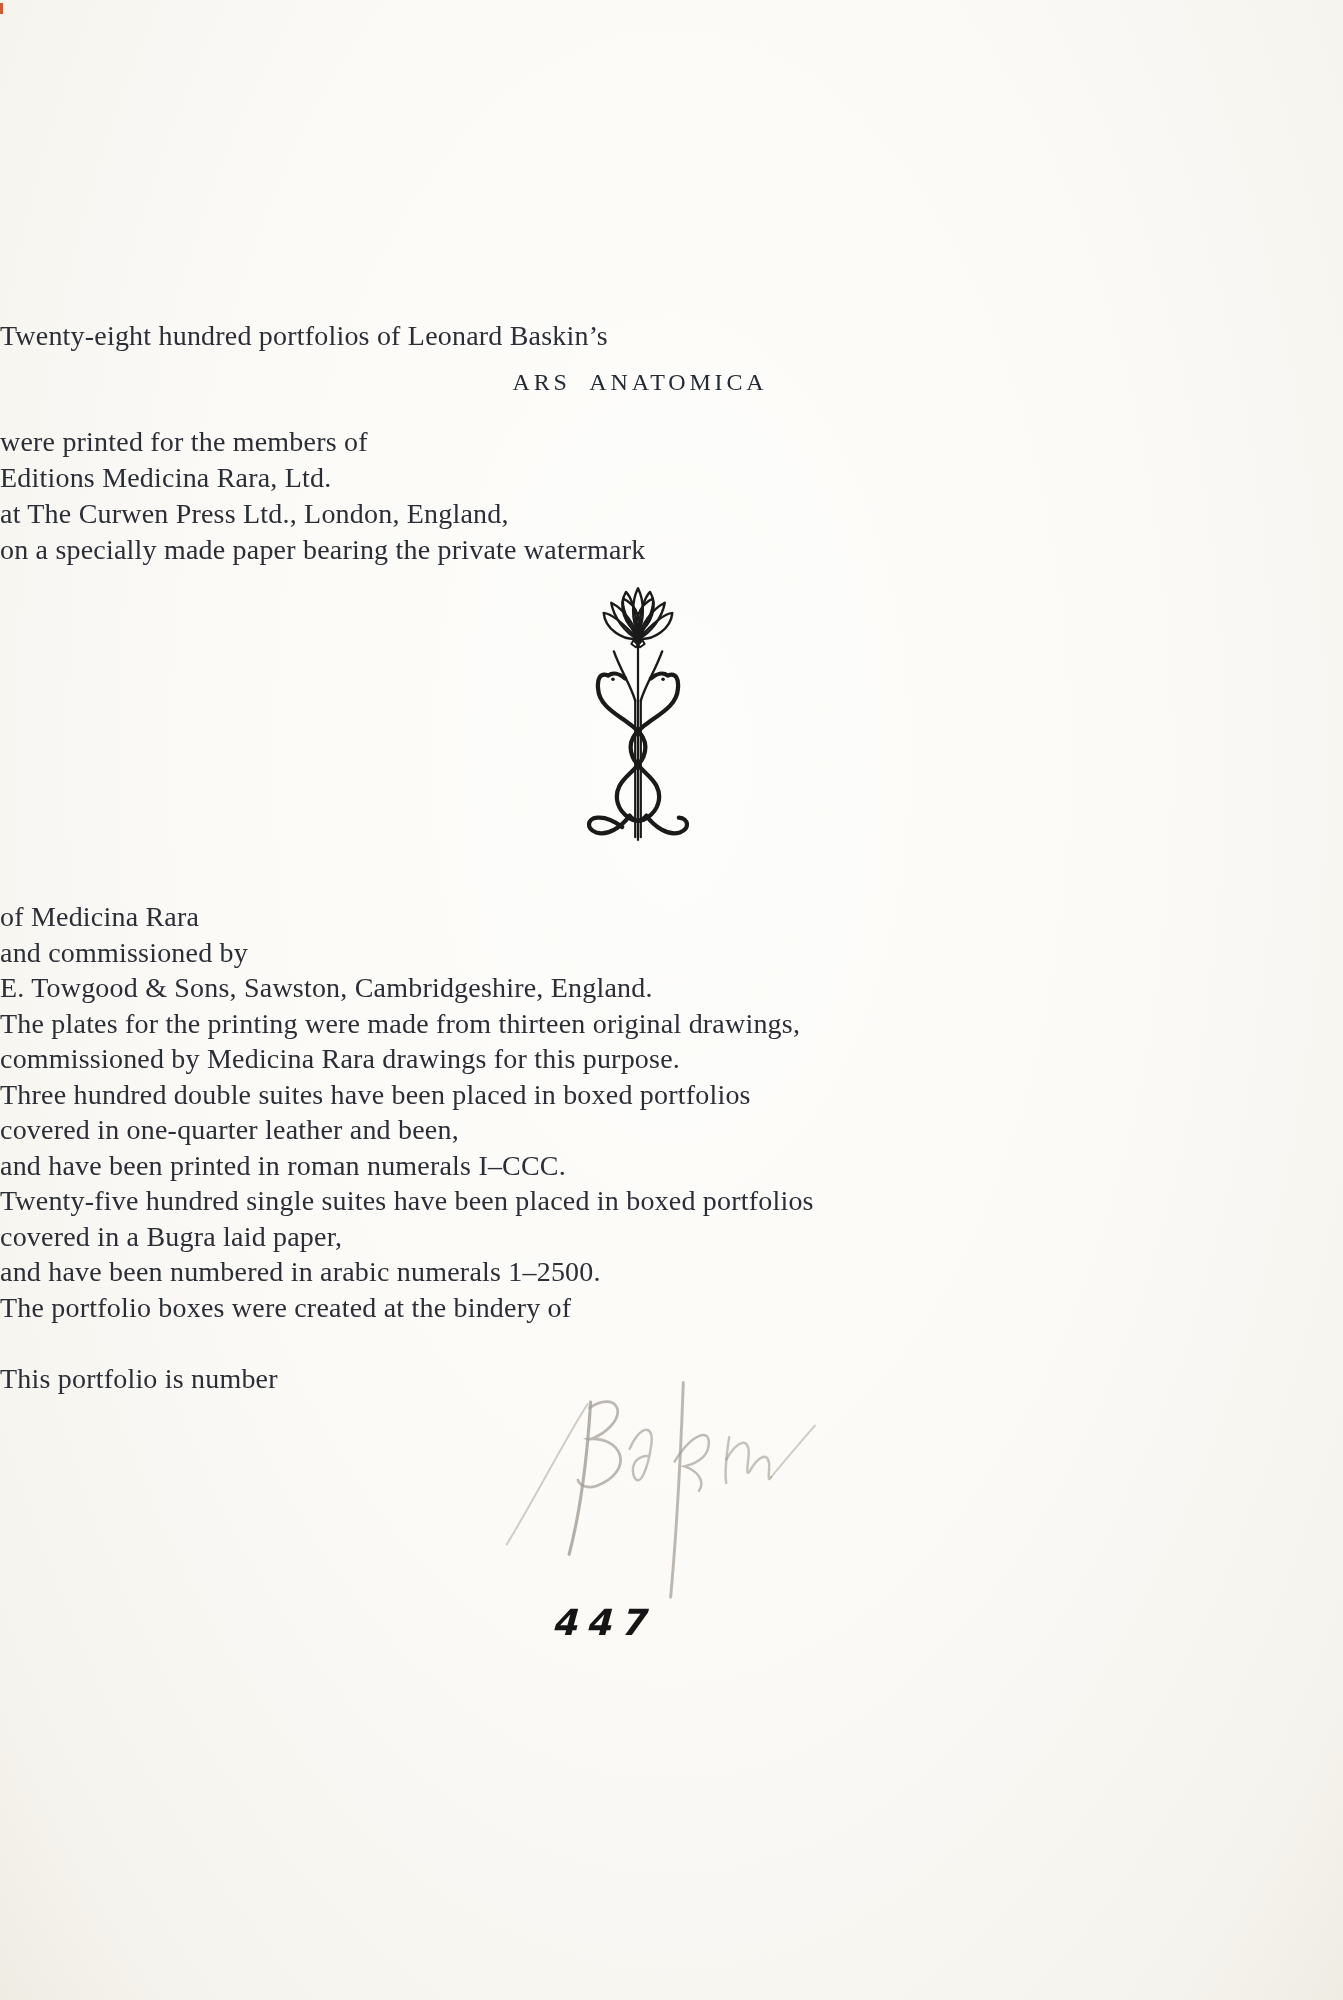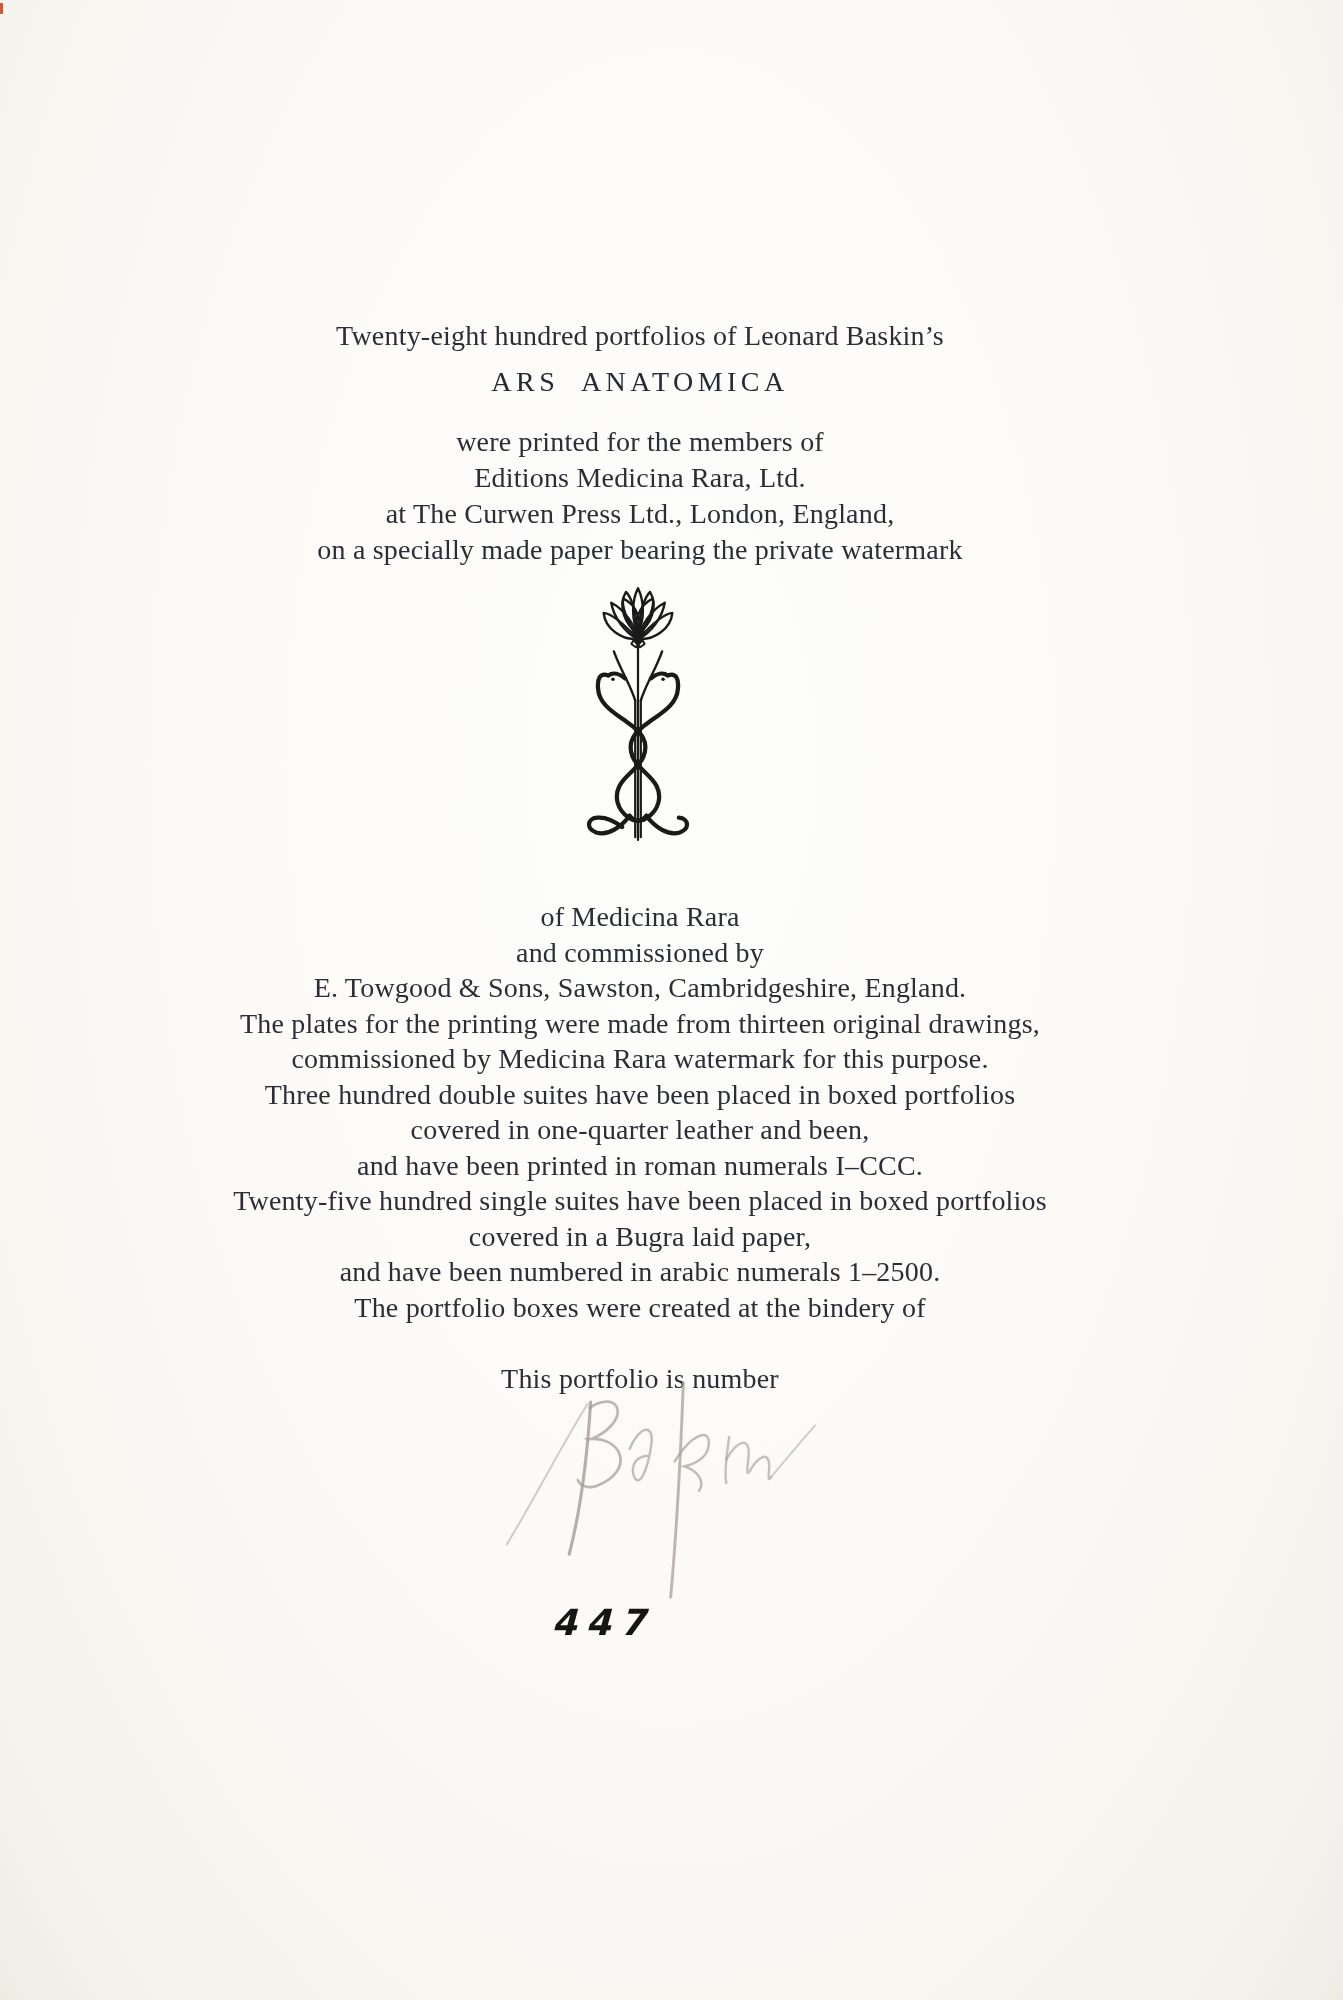--- a/index.html
+++ b/index.html
@@ -10,30 +10,29 @@
     overflow:hidden;
     background:radial-gradient(ellipse at 50% 38%, #fdfdfb 0%, #fbfaf7 50%, #f5f3ed 88%, #efece4 100%);
     font-family:"Liberation Serif","DejaVu Serif",serif;
   }
   .edge-mark{
     position:absolute;left:0;top:3px;width:3px;height:11px;
     background:#d05a35;
   }
   .line{
     position:absolute;left:0;width:1280px;
-    text-align:center;
     font-size:28px;line-height:36px;
     color:#2b2e36;
     letter-spacing:0.2px;
   }
   .title{
     position:absolute;left:0;width:1280px;
     text-align:center;
     margin:0;
-    font-size:28px;font-weight:400;line-height:40px;
+    font-size:24px;font-weight:400;line-height:40px;
     letter-spacing:0.16em;word-spacing:0.42em;
     color:#252b35;
   }
   .emblem{
     position:absolute;left:573px;top:578px;
     width:130px;height:288px;
   }
   .emblem path, .emblem line{stroke:#1a1a1a;fill:none;stroke-linecap:round;stroke-linejoin:round;}
   .signature{
     position:absolute;left:495px;top:1366px;
@@ -94,21 +93,21 @@
     <path d="M79,251 C88,263 102,273 115,269 C126,265 125,254 114,253" stroke-width="4.6"></path>
 
     <circle cx="43" cy="104" r="1.9" fill="#1a1a1a" stroke="none"></circle>
     <circle cx="97" cy="104" r="1.9" fill="#1a1a1a" stroke="none"></circle>
   </svg>
 
   <div class="line" style="top:899px">of Medicina Rara</div>
   <div class="line" style="top:935px">and commissioned by</div>
   <div class="line" style="top:970px">E. Towgood &amp; Sons, Sawston, Cambridgeshire, England.</div>
   <div class="line" style="top:1006px">The plates for the printing were made from thirteen original drawings,</div>
-  <div class="line" style="top:1041px">commissioned by Medicina Rara watermark for this purpose.</div>
+  <div class="line" style="top:1041px">commissioned by Medicina Rara drawings for this purpose.</div>
   <div class="line" style="top:1077px">Three hundred double suites have been placed in boxed portfolios</div>
   <div class="line" style="top:1112px">covered in one-quarter leather and been,</div>
   <div class="line" style="top:1148px">and have been printed in roman numerals I–CCC.</div>
   <div class="line" style="top:1183px">Twenty-five hundred single suites have been placed in boxed portfolios</div>
   <div class="line" style="top:1219px">covered in a Bugra laid paper,</div>
   <div class="line" style="top:1254px">and have been numbered in arabic numerals 1–2500.</div>
   <div class="line" style="top:1290px">The portfolio boxes were created at the bindery of</div>
   <div class="line" style="top:1361px">This portfolio is number</div>
 
   <svg class="signature" viewBox="0 0 330 240" aria-label="Baskin">

